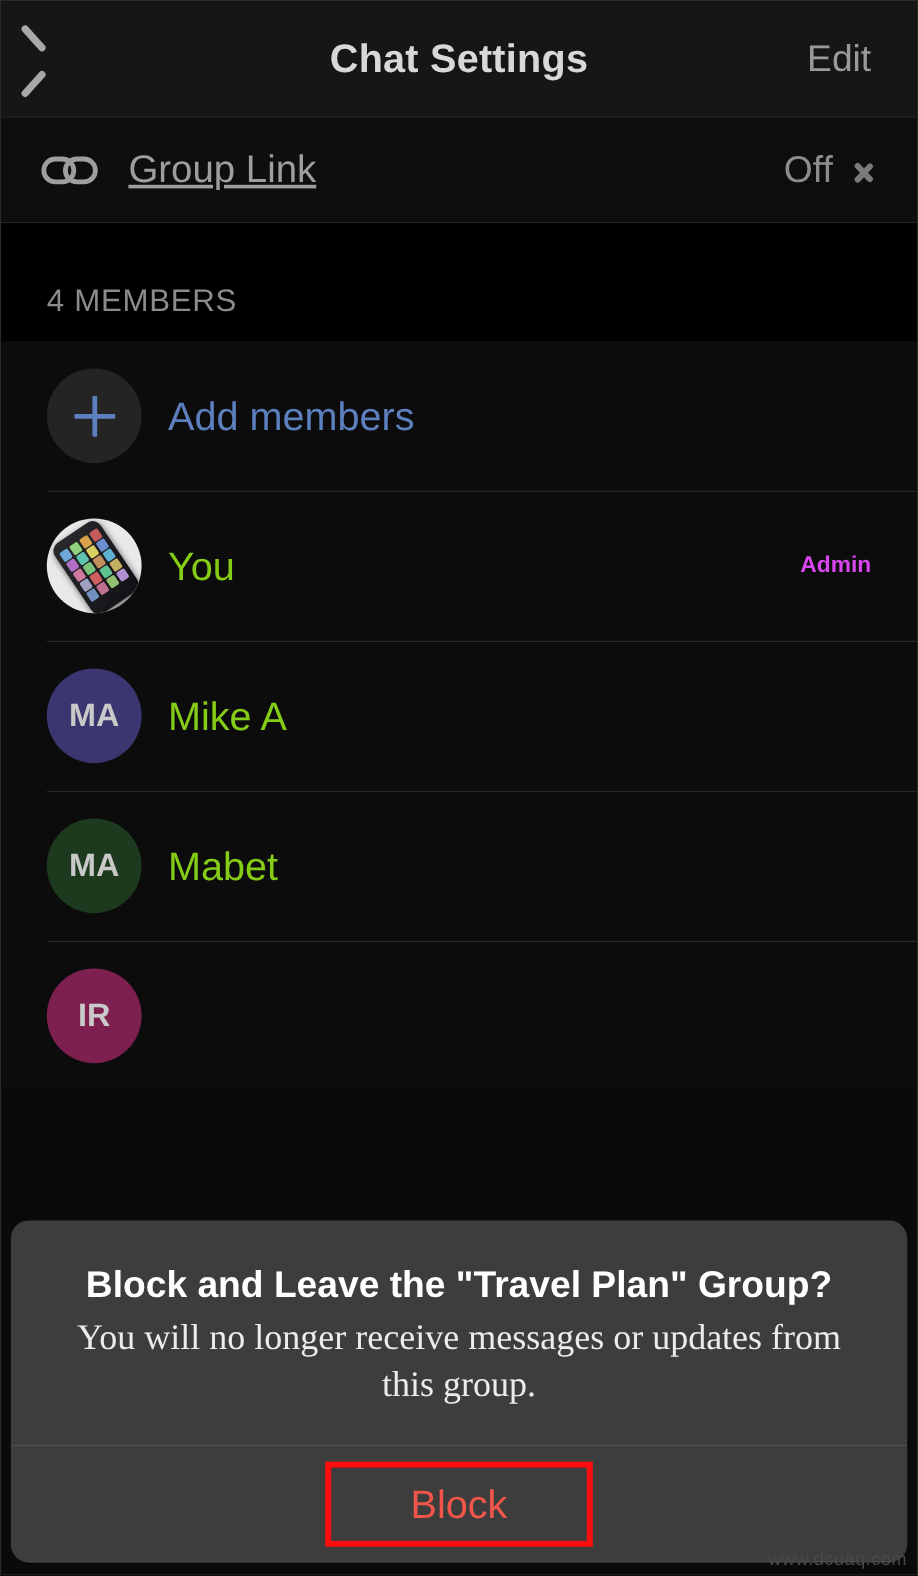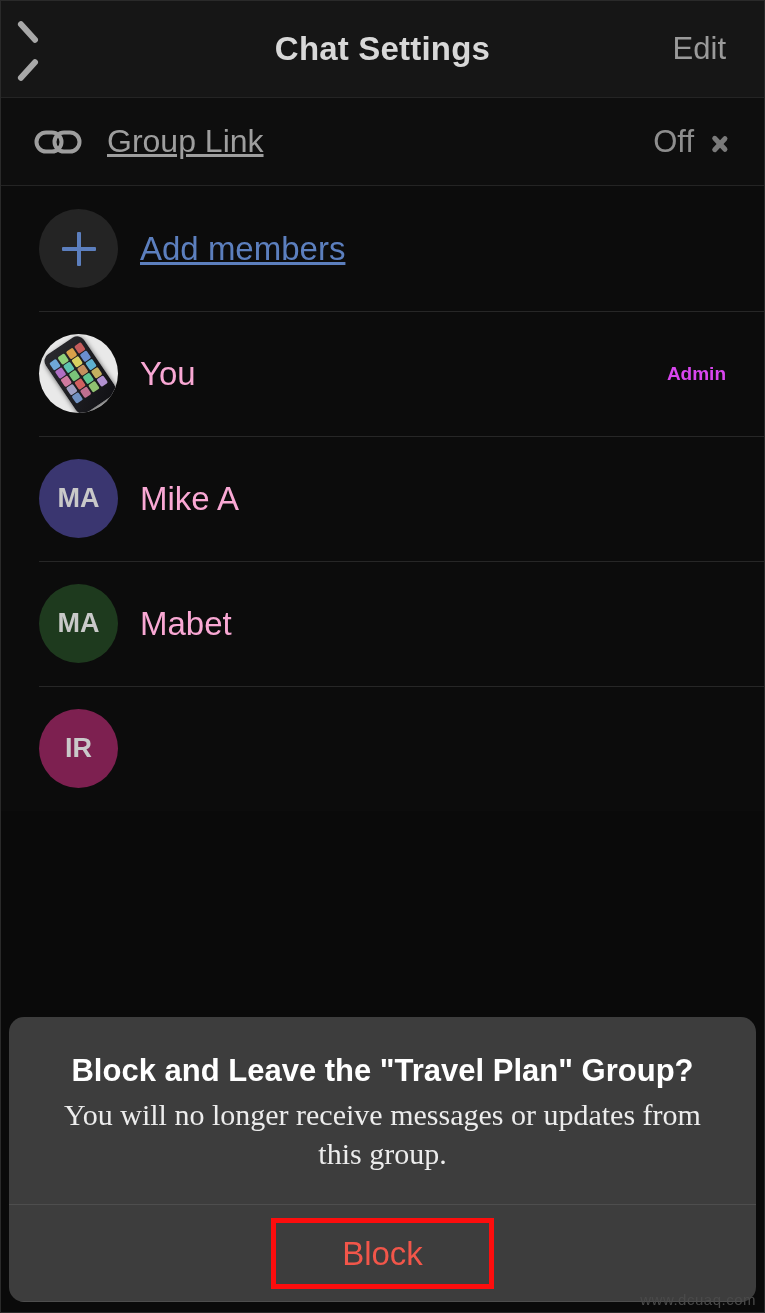--- a/index.html
+++ b/index.html
@@ -107,23 +107,23 @@
   }
   .plus {
     position:relative; width:34px; height:34px;
   }
   .plus::before, .plus::after {
     content:""; position:absolute; background:#5c7fbe; border-radius:1px;
   }
   .plus::before { left:0; top:15px; width:34px; height:4px; }
   .plus::after  { top:0; left:15px; height:34px; width:4px; }
   .member-name {
-    margin-left:22px; font-size:33px; color:#f9a8d4; flex:1;
-  }
-  .member-name.accent { color:#5c7fbe;text-decoration:underline; }
+    margin-left:22px; font-size:33px; color:#84cc16; flex:1;
+  }
+  .member-name.accent { color:#5c7fbe; }
   .member-role {
     font-size:19px; font-weight:bold; color:#d946ef;
   }
   .avatar-photo {
     background:#e9e9e9; position:relative;
   }
   .avatar-photo .phone {
     position:absolute; width:46px; height:70px;
     background:linear-gradient(145deg,#2b2b2f 0%,#101014 100%);
     border-radius:8px;
@@ -192,20 +192,23 @@
       <svg width="48" height="30" viewBox="0 0 48 30">
         <rect x="2.5" y="5.5" width="25" height="19" rx="9.5" ry="9.5" fill="none" stroke="#9e9e9e" stroke-width="4"></rect>
         <rect x="20.5" y="5.5" width="25" height="19" rx="9.5" ry="9.5" fill="none" stroke="#9e9e9e" stroke-width="4"></rect>
       </svg>
     </span>
     <span class="grouplink-label">Group Link</span>
     <span class="grouplink-value">Off</span>
     <span class="chev-right"></span>
   </div>
 
+  <div class="section-gap">
+    <div class="section-title">4 MEMBERS</div>
+  </div>
 
   <div class="member-list">
 
     <div class="member-row">
       <span class="avatar add">
         <span class="plus"></span>
       </span>
       <span class="member-name accent">Add members</span>
     </div>
 

